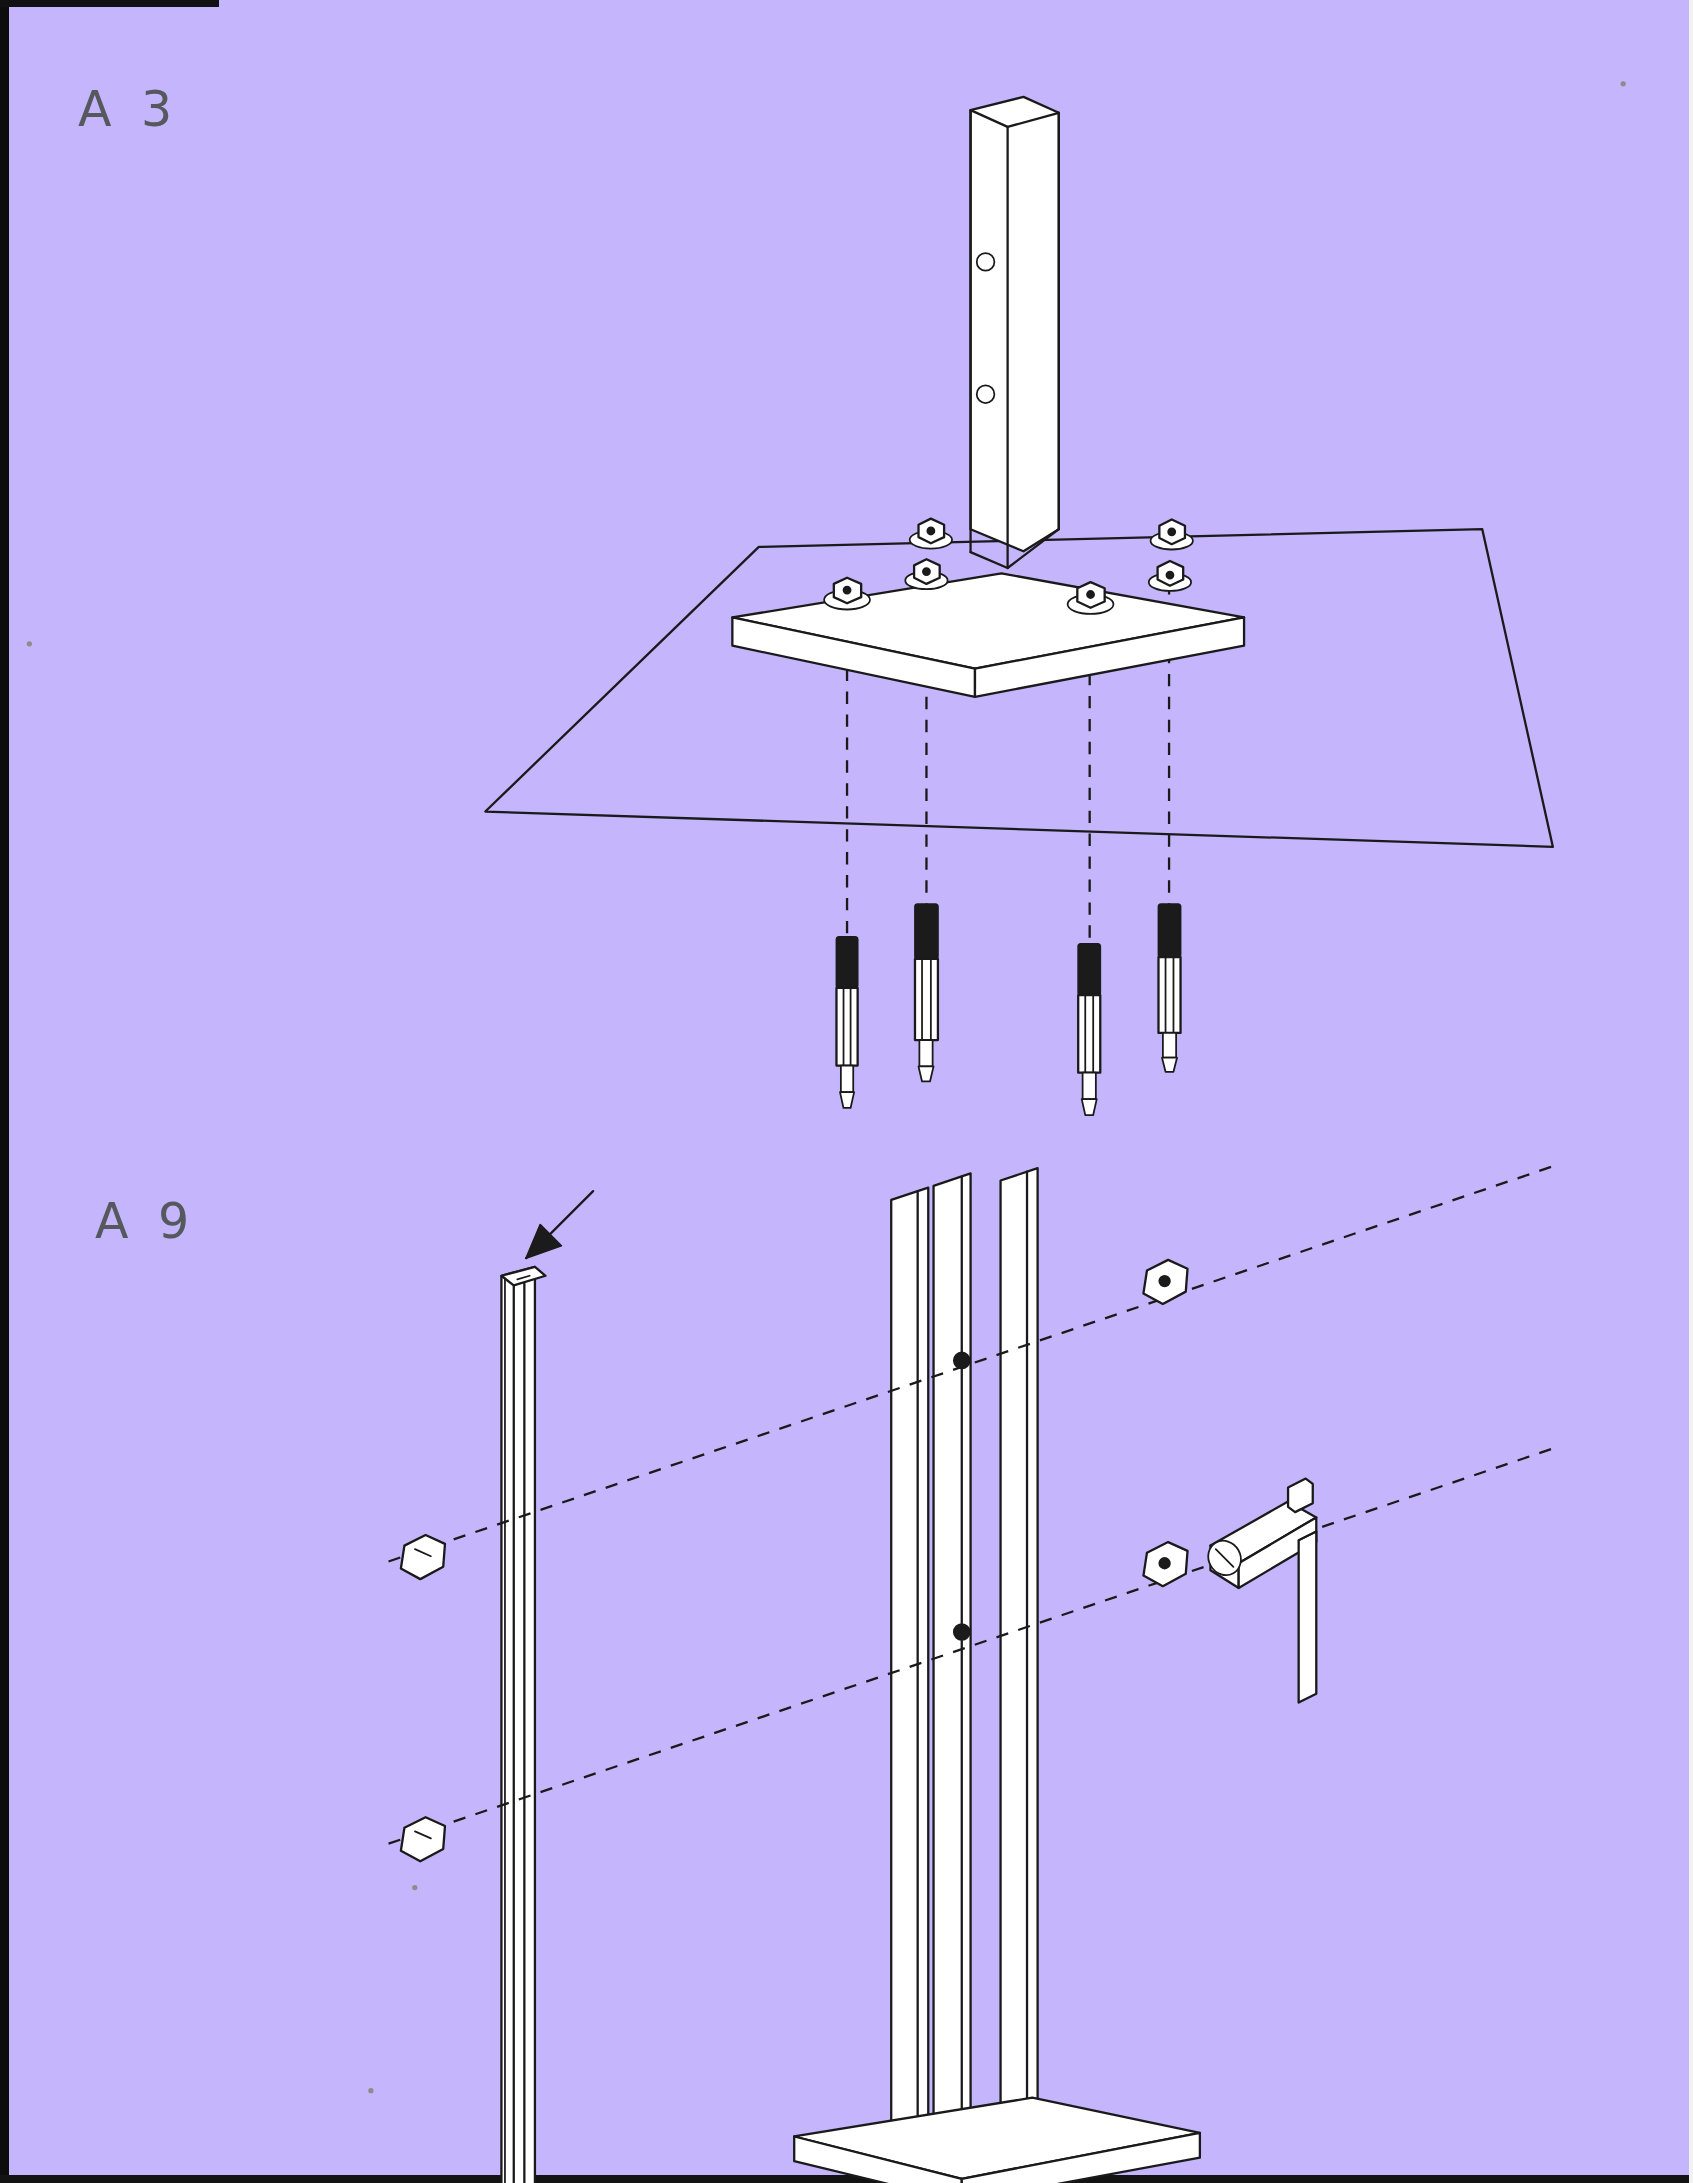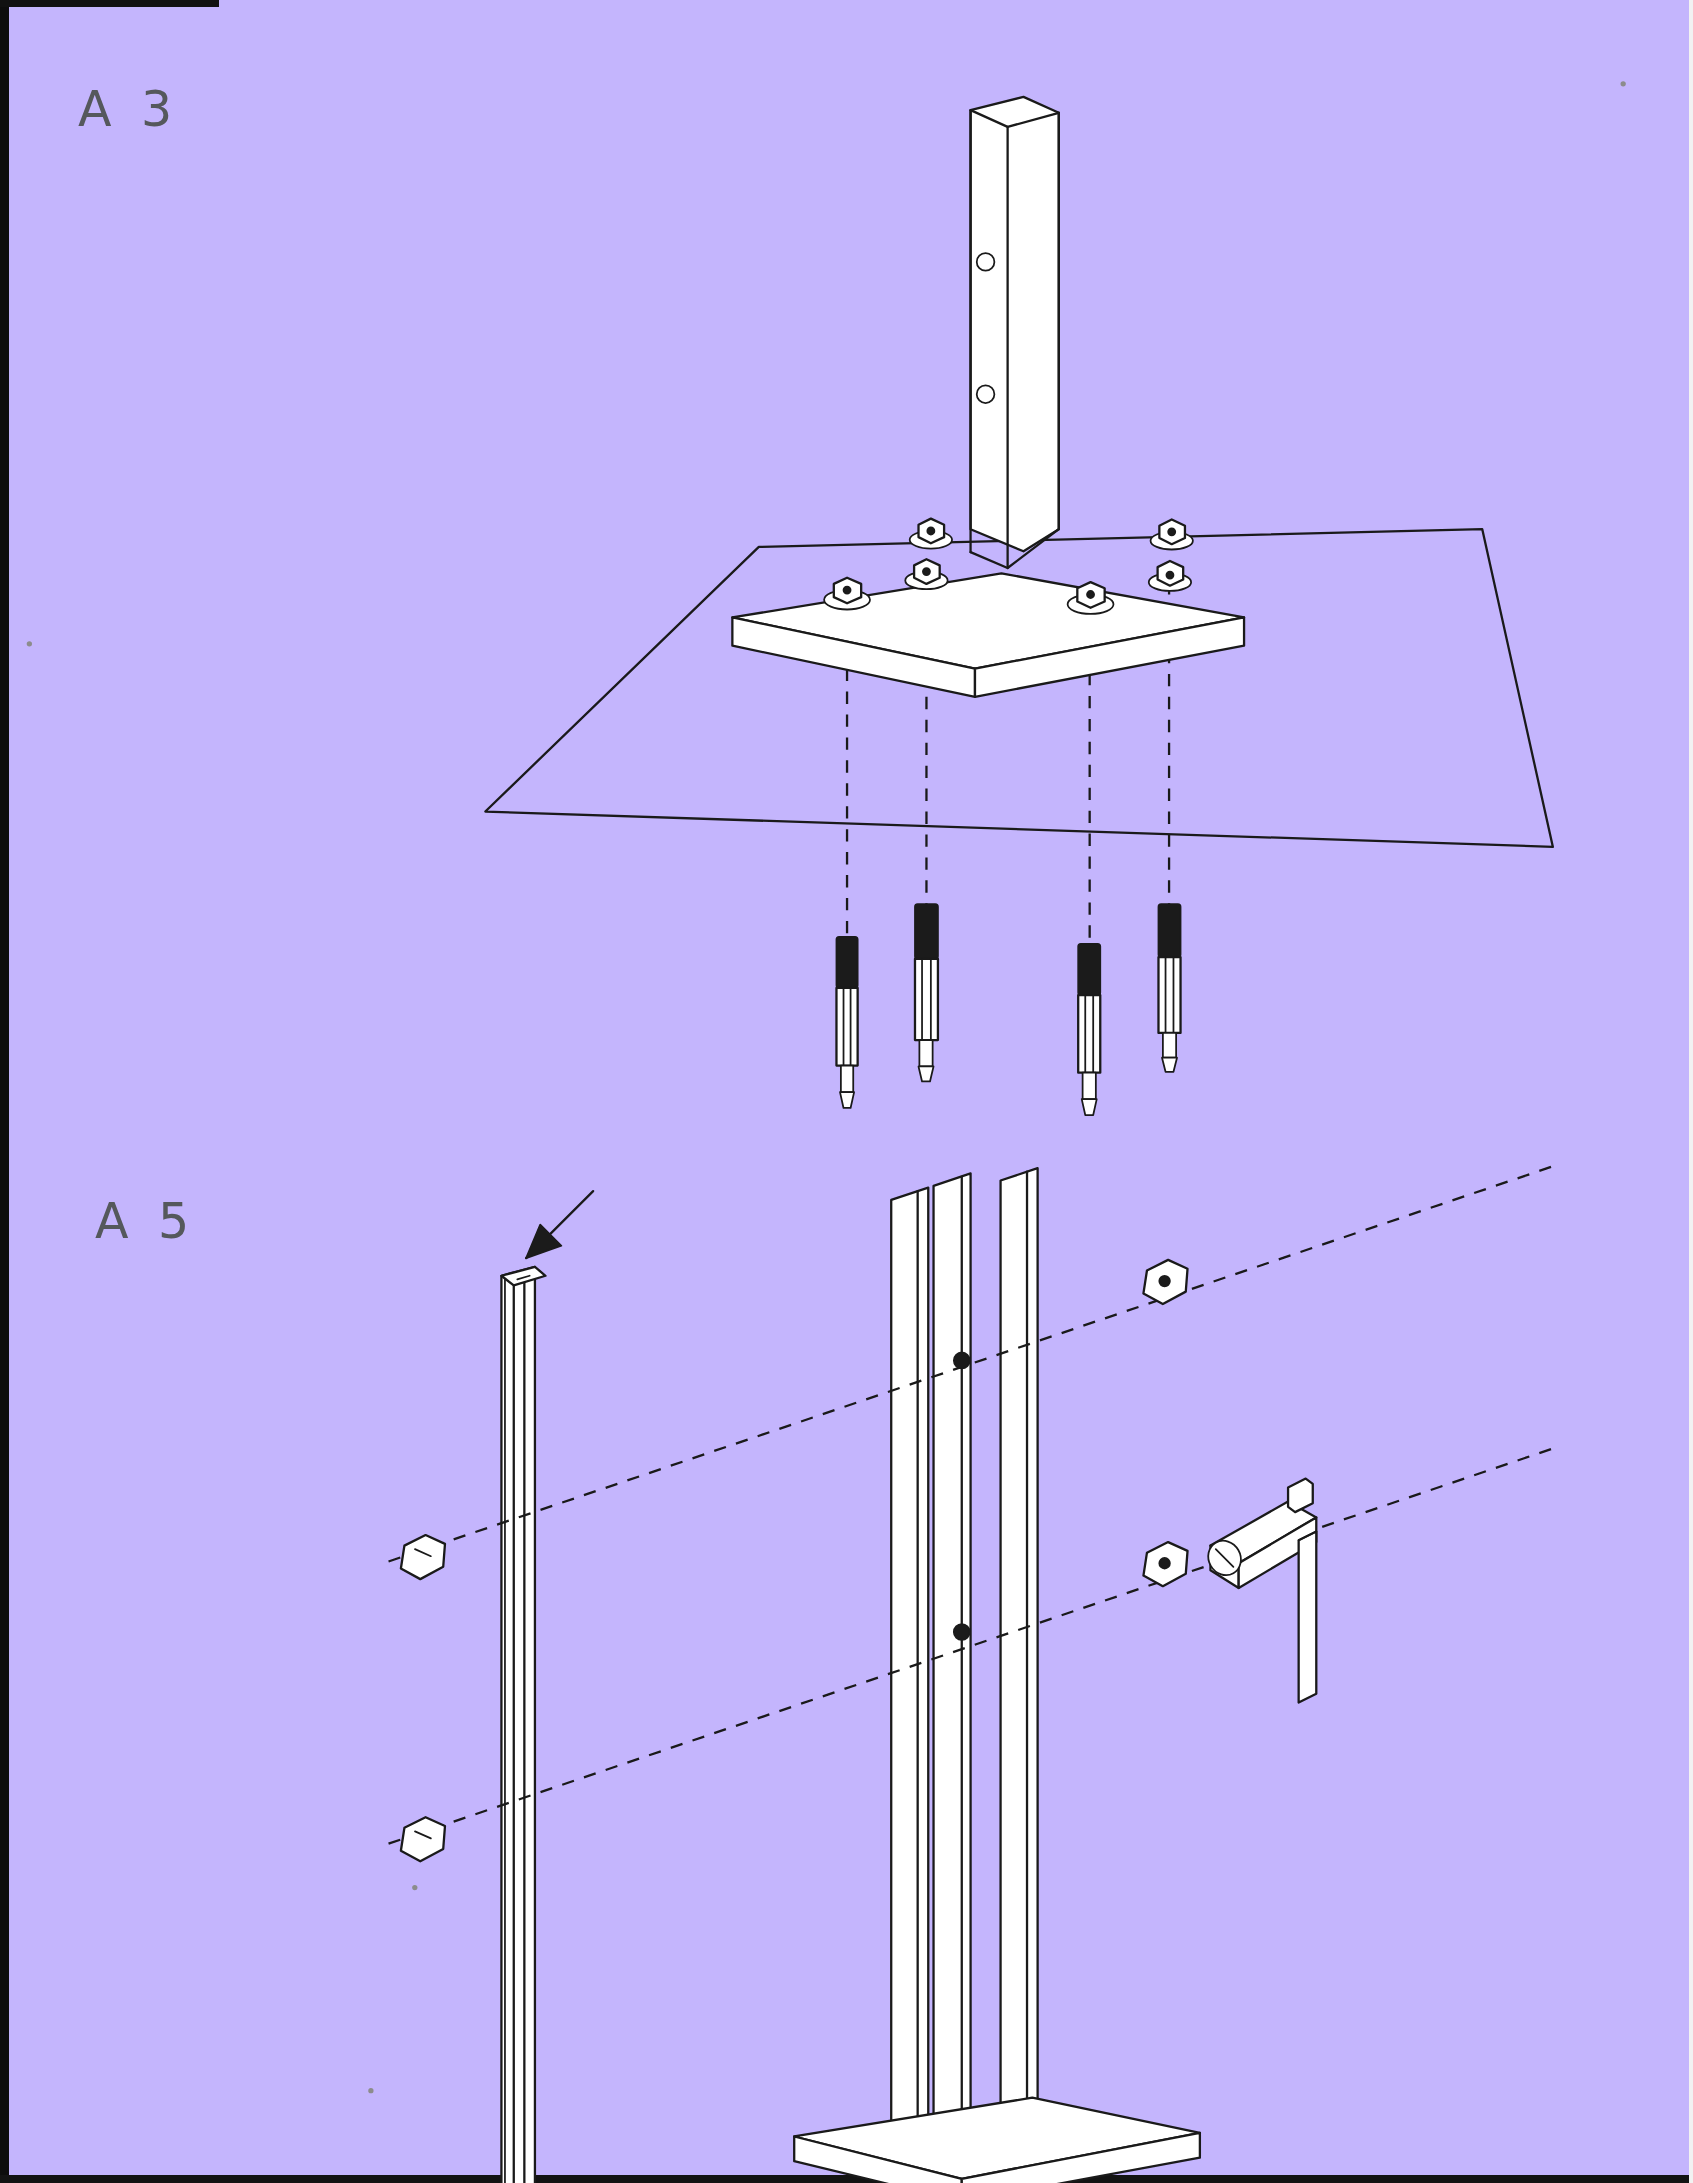--- a/index.html
+++ b/index.html
@@ -167,21 +167,21 @@
         <rect class="fill-k" x="913" y="985" width="25" height="60" rx="3"></rect>
         <rect class="fill-w" x="913" y="1045" width="25" height="86"></rect>
         <path class="ln-thin" d="M 921 1045 L 921 1131 M 930 1045 L 930 1131"></path>
         <rect class="fill-w-thin" x="918" y="1131" width="15" height="28"></rect>
         <path class="fill-w-thin" d="M 917 1159 L 934 1159 L 930 1175 L 921 1175 Z"></path>
       </g>
 
     </svg>
   </div>
 
-  <div class="step-label" id="label-a4">A 5</div>
+  <div class="step-label" id="label-a4">A 9</div>
 
   <div class="figure" id="figure-a4">
     <svg width="1341" height="1023" viewBox="0 0 1520 1160">
 
       <g>
         <path class="ln" d="M 272 50 L 196 126"></path>
         <path class="fill-k" d="M 196 126 L 236 112 L 212 88 Z"></path>
       </g>
 
       <g>

